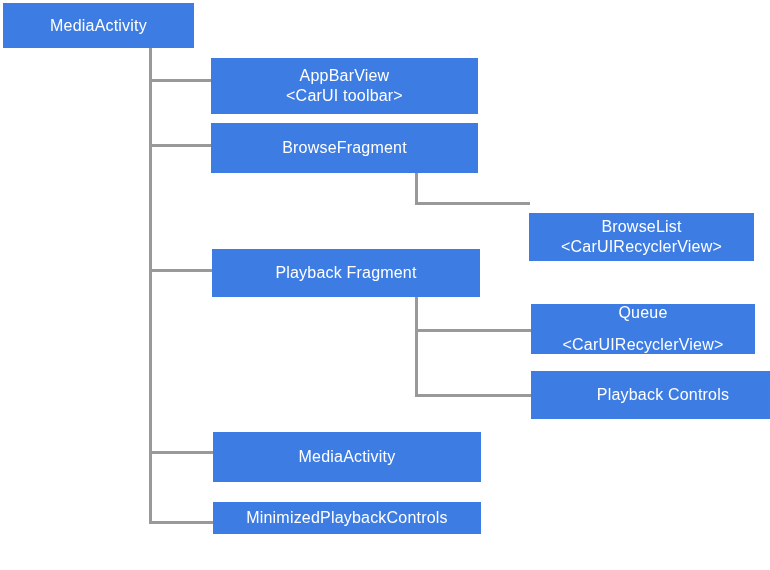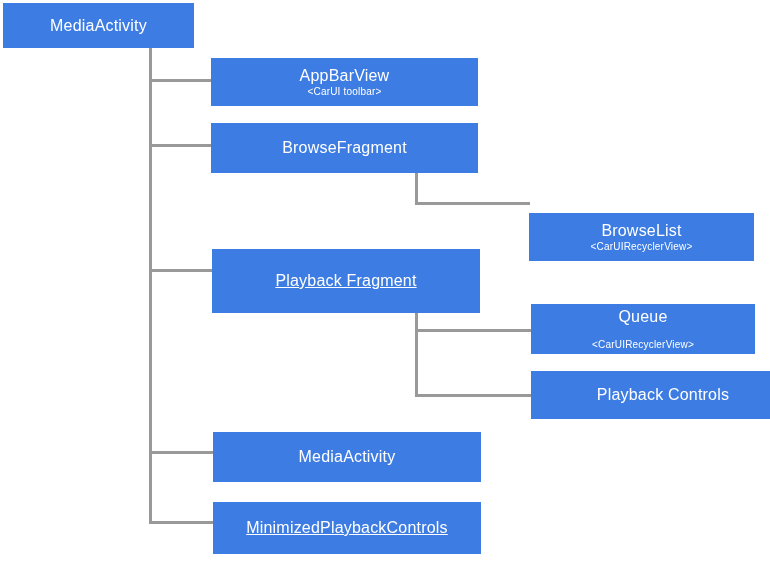--- a/index.html
+++ b/index.html
@@ -26,21 +26,21 @@
     justify-content: center;
     text-align: center;
     box-sizing: border-box;
     line-height: 1.25;
   }
   .node .label {
     font-size: 16px;
     letter-spacing: 0.2px;
   }
   .node .sublabel {
-    font-size: 10px;
+    font-size: 16px;
     letter-spacing: 0.2px;
   }
   .connector {
     position: absolute;
     background: var(--connector, #999999);
   }
   .connector.v { width: 3px; }
   .connector.h { height: 3px; }
 </style>
 </head>
@@ -59,48 +59,48 @@
   <div class="connector h" style="left:415px; top:202px; width:115px;"></div>
 
   <div class="connector v" style="left:415px; top:297px; height:100px;"></div>
   <div class="connector h" style="left:415px; top:329px; width:117px;"></div>
   <div class="connector h" style="left:415px; top:394px; width:117px;"></div>
 
   <div class="node" style="left:3px; top:3px; width:191px; height:45px;">
     <span class="label">MediaActivity</span>
   </div>
 
-  <div class="node" style="left:211px; top:58px; width:267px; height:48px;">
+  <div class="node" style="left:211px; top:58px; width:267px; height:56px;">
     <span class="label">AppBarView</span>
     <span class="sublabel">&lt;CarUI toolbar&gt;</span>
   </div>
 
   <div class="node" style="left:211px; top:123px; width:267px; height:50px;">
     <span class="label">BrowseFragment</span>
   </div>
 
   <div class="node" style="left:529px; top:183px; width:225px; height:48px;margin-top:30px;">
     <span class="label">BrowseList</span>
     <span class="sublabel">&lt;CarUIRecyclerView&gt;</span>
   </div>
 
-  <div class="node" style="left:212px; top:249px; width:268px; height:64px;text-decoration:underline;">
+  <div class="node" style="left:212px; top:249px; width:268px; height:48px;">
     <span class="label">Playback Fragment</span>
   </div>
 
   <div class="node" style="left:531px; top:304px; width:224px; height:50px;gap:12px;">
     <span class="label">Queue</span>
     <span class="sublabel">&lt;CarUIRecyclerView&gt;</span>
   </div>
 
   <div class="node" style="left:531px; top:371px; width:264px; height:48px;">
     <span class="label">Playback Controls</span>
   </div>
 
   <div class="node" style="left:213px; top:432px; width:268px; height:50px;">
     <span class="label">MediaActivity</span>
   </div>
 
-  <div class="node" style="left:213px; top:502px; width:268px; height:52px;text-decoration:underline;">
+  <div class="node" style="left:213px; top:502px; width:268px; height:32px;">
     <span class="label">MinimizedPlaybackControls</span>
   </div>
 
 </div>
 
 </body></html>

